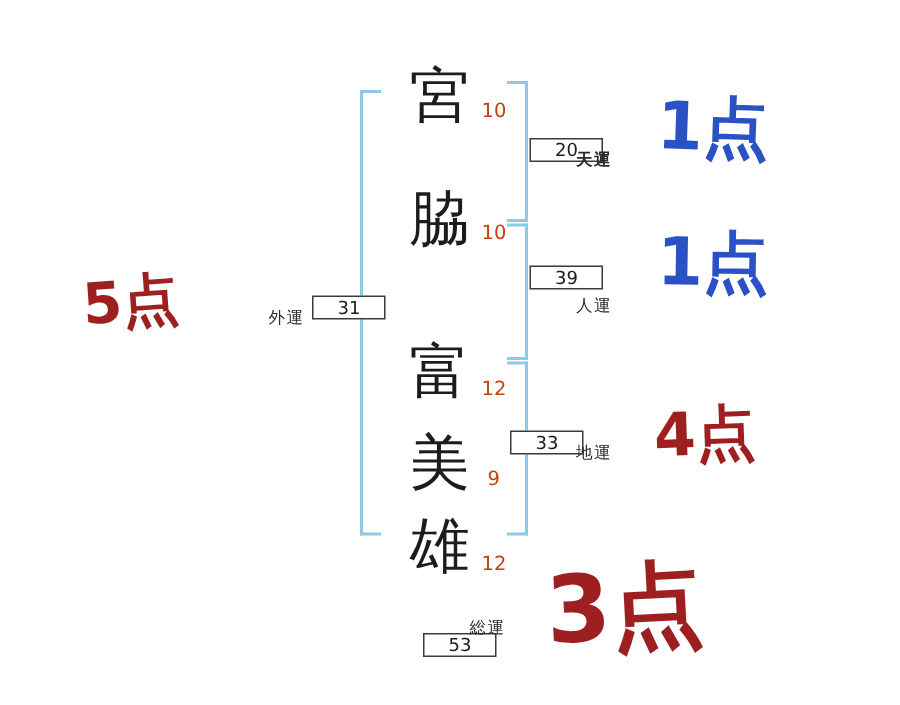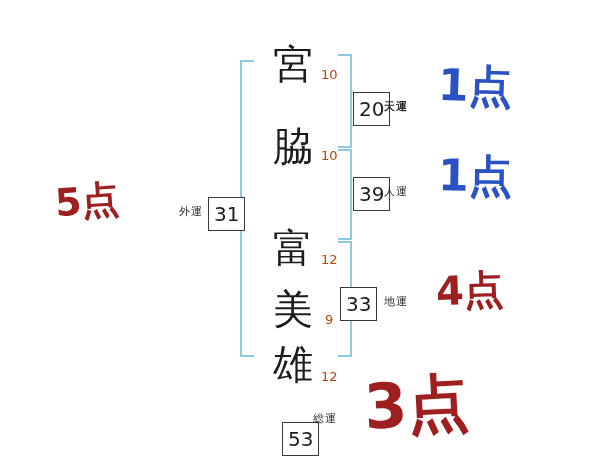--- a/index.html
+++ b/index.html
@@ -22,26 +22,26 @@
     font-size:13px;color:#c2410c;
     font-family:"DejaVu Sans",sans-serif;
   }
   
   .bracket{border:0 solid #8ecae6;}
   .bracket.left-open{border-left-width:2px;border-top-width:2px;border-bottom-width:2px;}
   .bracket.right-open{border-right-width:2px;border-top-width:2px;border-bottom-width:2px;}
   .connector{background:#8ecae6;height:2px;}
   
   .numbox{
-    min-width:26px;height:34px;
+    min-width:26px;height:16px;
     border:1.5px solid #3a3a3a;
     background:#fff;
     display:flex;align-items:center;justify-content:center;
-    font-size:20px;color:#1c1c1c;
-    padding:0 5px;box-sizing:border-box;
+    font-size:12px;color:#1c1c1c;
+    padding:0 16px;box-sizing:border-box;
   }
   .fortune-label{
     font-size:11px;color:#2a2a2a;letter-spacing:1px;
   }
   
   .score{
     font-weight:bold;line-height:1;
     font-family:"DejaVu Sans","Liberation Sans",sans-serif;
   }
   .score-red{color:#9e1f1f;}
@@ -68,21 +68,21 @@
   <div class="abs connector" style="left:234px;top:207px;width:8px;"></div>
 
   <div class="abs bracket right-open" style="left:338px;top:54px;width:12px;height:90px;"></div>
   <div class="abs bracket right-open" style="left:338px;top:149px;width:12px;height:87px;"></div>
   <div class="abs bracket right-open" style="left:338px;top:241px;width:12px;height:112px;"></div>
 
   <div class="abs numbox" style="left:353px;top:92px;">20</div>
   <div class="abs fortune-label" style="left:384px;top:99px;font-weight:bold;">天運</div>
 
   <div class="abs numbox" style="left:353px;top:177px;">39</div>
-  <div class="abs fortune-label" style="left:384px;top:184px;">人運</div>
+  <div class="abs fortune-label" style="left:384px;top:196px;">人運</div>
 
   <div class="abs fortune-label" style="left:179px;top:204px;">外運</div>
   <div class="abs numbox" style="left:208px;top:197px;">31</div>
 
   <div class="abs numbox" style="left:340px;top:287px;">33</div>
   <div class="abs fortune-label" style="left:384px;top:294px;">地運</div>
 
   <div class="abs numbox" style="left:282px;top:422px;">53</div>
   <div class="abs fortune-label" style="left:313px;top:411px;">総運</div>
 

